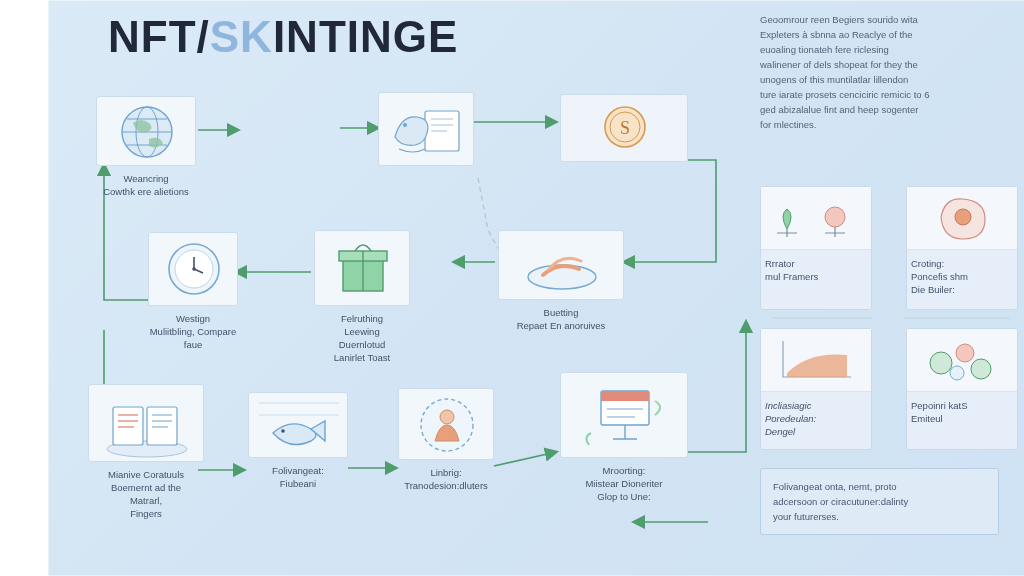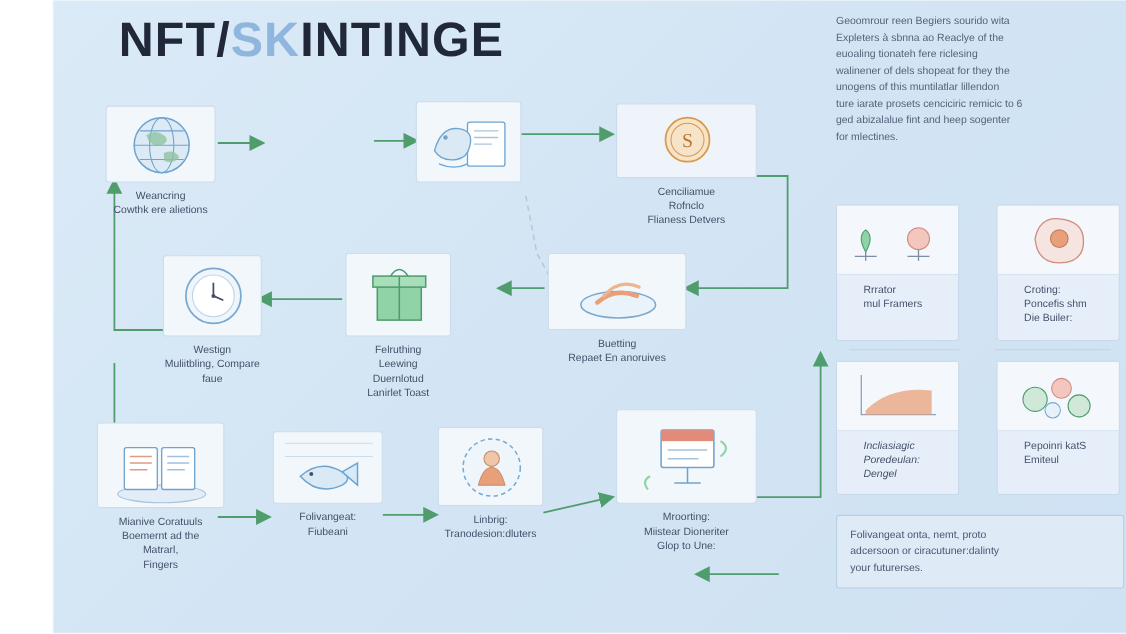--- a/index.html
+++ b/index.html
@@ -91,31 +91,31 @@
     background: #e6eff9;
     border: 1px solid #c8d9ea;
     border-radius: 3px;
   }
   .card .card-art {
     height: 62px;
     background: #f4f8fc;
     border-bottom: 1px solid #d8e4f0;
   }
   .card .card-text {
-    padding: 7px 24px;
+    padding: 7px 4px;
     font-size: 9.5px;
     line-height: 13px;
     color: #44506a;
     white-space: pre-line;
   }
   .footer-note {
     position: absolute;
     left: 712px;
     top: 468px;
-    width: 262px;
+    width: 239px;
     box-sizing: border-box;
     background: #dfeaf7;
     border: 1px solid #b9cee3;
     border-radius: 3px;
     padding: 10px 12px;
     font-size: 9.5px;
     line-height: 15px;
     color: #4a5670;
     white-space: pre-line;
   }
@@ -188,23 +188,20 @@
   </div>
 
   <div class="node" style="left:512px; top:94px; width:128px;">
     <div class="thumb plain" style="height:68px;">
       <svg width="128" height="68" viewBox="0 0 128 68">
         <circle cx="64" cy="32" r="20" fill="#f7e3c8" stroke="#d79a4f" stroke-width="1.6"></circle>
         <circle cx="64" cy="32" r="15" fill="none" stroke="#d79a4f" stroke-width="1"></circle>
         <text x="64" y="39" text-anchor="middle" font-size="18" fill="#b9762f" font-family="Liberation Serif, serif">S</text>
       </svg>
     </div>
-    <div class="caption">Cenciliamue
-Rofnclo
-Flianess Detvers</div>
   </div>
 
   <div class="node" style="left:100px; top:232px; width:90px;">
     <div class="thumb" style="height:74px;">
       <svg width="90" height="74" viewBox="0 0 90 74">
         <circle cx="45" cy="36" r="25" fill="#eef5fb" stroke="#7aa9d0" stroke-width="1.6"></circle>
         <circle cx="45" cy="36" r="19" fill="#ffffff" stroke="#bcd4e8" stroke-width="1"></circle>
         <path d="M45,36 L45,24 M45,36 L54,40" stroke="#44506a" stroke-width="1.6" fill="none"></path>
         <circle cx="45" cy="36" r="1.8" fill="#44506a"></circle>
       </svg>

